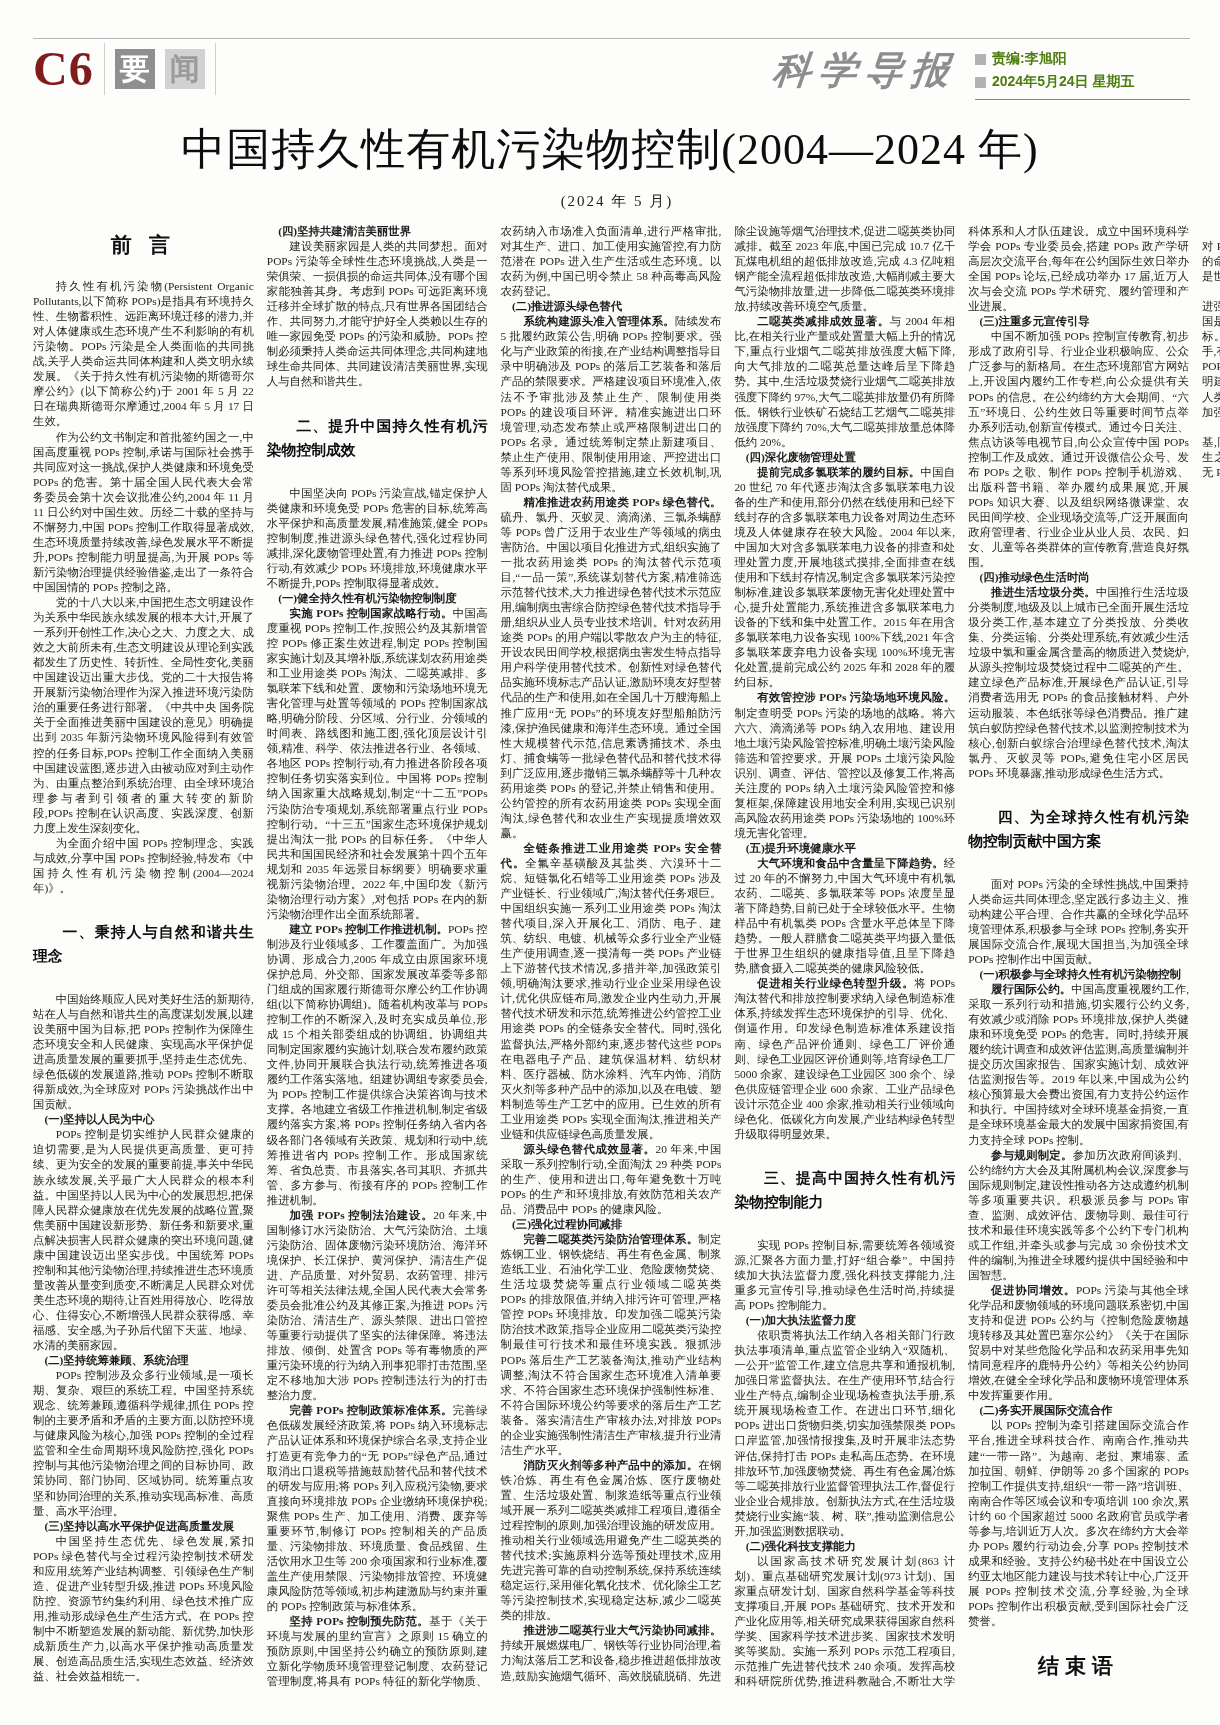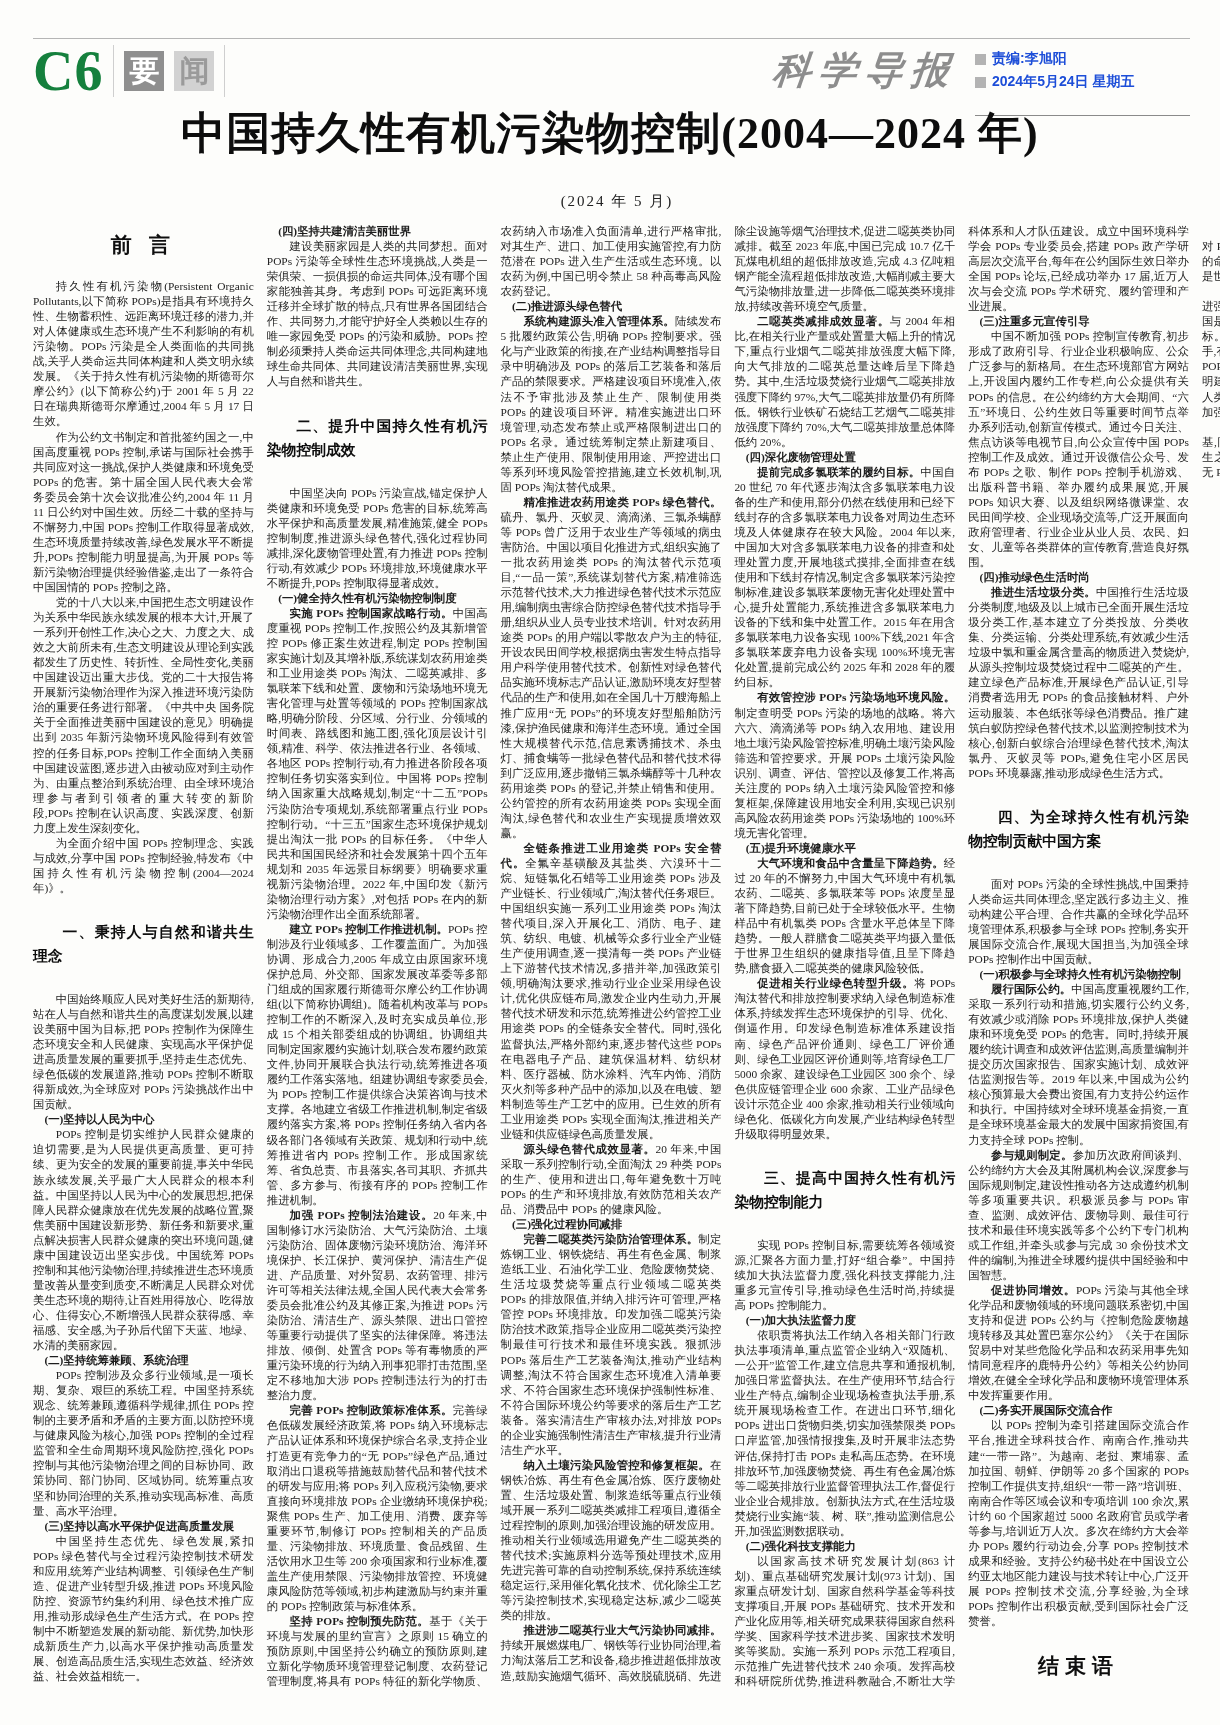--- a/index.html
+++ b/index.html
@@ -1,36 +1,36 @@
 <!DOCTYPE html>
 <html><head>
 <meta charset="utf-8">
 <style>
   html,body{margin:0;padding:0;background:#e8e8e6;}
   .page{position:relative;width:1220px;height:1725px;margin:0 auto;background:#fdfdfb;
         font-family:"Liberation Serif","DejaVu Serif",serif;color:#1c1c1c;overflow:hidden;}
   
   .header{position:absolute;left:33px;right:30px;top:38px;height:60px;border-top:1px solid #b5b5b5;}
   .header-left{position:absolute;left:0;top:4px;display:flex;align-items:center;gap:10px;}
-  .edition{font-size:56px;font-weight:bold;letter-spacing:1px;color:#15803d;line-height:1;}
+  .edition{font-size:48px;font-weight:bold;letter-spacing:1px;color:#7f1d1d;line-height:1;}
   .vrule{display:inline-block;width:1px;height:52px;background:#cfcfcf;}
   .badge{display:inline-flex;align-items:center;justify-content:center;width:40px;height:40px;
          font-size:30px;font-weight:bold;font-family:"Liberation Sans",sans-serif;}
   .badge-dark{background:#8f8f8f;color:#ffffff;}
   .badge-light{background:#d2d2d2;color:#9a9a9a;}
   .header-right{position:absolute;right:0;top:2px;display:flex;align-items:flex-start;gap:18px;}
   .masthead{font-size:38px;color:#8d8d8d;font-weight:bold;font-style:italic;letter-spacing:8px;
             transform:skewX(-6deg);line-height:58px;}
-  .edit-block{font-family:"Liberation Sans",sans-serif;font-size:14px;font-weight:bold;color:#1d4ed8;
-              padding-top:4px;border-bottom:1px solid #8a8a8a;padding-bottom:24px;min-width:215px;}
+  .edit-block{font-family:"Liberation Sans",sans-serif;font-size:14px;font-weight:bold;color:#4d7c0f;
+              padding-top:4px;border-bottom:1px solid #8a8a8a;padding-bottom:8px;min-width:215px;}
   .edit-block .row{display:flex;align-items:center;gap:6px;margin-top:5px;}
   .sq{display:inline-block;width:11px;height:11px;background:#b3b3b3;}
   
-  .headline{margin:0;position:absolute;left:0;right:0;top:106px;text-align:center;
-            font-size:44px;font-weight:bold;color:#0d0d0d;letter-spacing:1px;line-height:1.25;}
+  .headline{margin:16px;position:absolute;left:0;right:0;top:106px;text-align:center;
+            font-size:44px;font-weight:normal;color:#0d0d0d;letter-spacing:1px;line-height:1.25;}
   .subtitle{position:absolute;left:0;right:0;top:192px;text-align:center;font-size:15px;color:#222;letter-spacing:2px;padding-left:14px;}
   
   .article{position:absolute;left:33px;top:224px;width:1156px;height:1472px;
            column-count:5;column-gap:13px;column-fill:auto;
            font-size:11.4px;line-height:15.05px;text-align:justify;color:#1d1d1d;}
   .para{margin:0;text-indent:2em;}
   .lead{font-weight:bold;}
   .subhead{font-weight:bold;text-indent:1em;}
   .section-head{font-weight:bold;font-size:14.8px;line-height:24px;text-indent:2em;
                 margin:24px 0 24px 0;color:#0e0e0e;}
@@ -93,21 +93,21 @@
       <p class="para"><span class="lead">加强 POPs 控制法治建设。</span>20 年来,中国制修订水污染防治、大气污染防治、土壤污染防治、固体废物污染环境防治、海洋环境保护、长江保护、黄河保护、清洁生产促进、产品质量、对外贸易、农药管理、排污许可等相关法律法规,全国人民代表大会常务委员会批准公约及其修正案,为推进 POPs 污染防治、清洁生产、源头禁限、进出口管控等重要行动提供了坚实的法律保障。将违法排放、倾倒、处置含 POPs 等有毒物质的严重污染环境的行为纳入刑事犯罪打击范围,坚定不移地加大涉 POPs 控制违法行为的打击整治力度。</p>
       <p class="para"><span class="lead">完善 POPs 控制政策标准体系。</span>完善绿色低碳发展经济政策,将 POPs 纳入环境标志产品认证体系和环境保护综合名录,支持企业打造更有竞争力的“无 POPs”绿色产品,通过取消出口退税等措施鼓励替代品和替代技术的研发与应用;将 POPs 列入应税污染物,要求直接向环境排放 POPs 企业缴纳环境保护税;聚焦 POPs 生产、加工使用、消费、废弃等重要环节,制修订 POPs 控制相关的产品质量、污染物排放、环境质量、食品残留、生活饮用水卫生等 200 余项国家和行业标准,覆盖生产使用禁限、污染物排放管控、环境健康风险防范等领域,初步构建激励与约束并重的 POPs 控制政策与标准体系。</p>
       <p class="para"><span class="lead">坚持 POPs 控制预先防范。</span>基于《关于环境与发展的里约宣言》之原则 15 确立的预防原则,中国坚持公约确立的预防原则,建立新化学物质环境管理登记制度、农药登记管理制度,将具有 POPs 特征的新化学物质、农药纳入市场准入负面清单,进行严格审批,对其生产、进口、加工使用实施管控,有力防范潜在 POPs 进入生产生活或生态环境。以农药为例,中国已明令禁止 58 种高毒高风险农药登记。</p>
       <div class="subhead">(二)推进源头绿色替代</div>
       <p class="para"><span class="lead">系统构建源头准入管理体系。</span>陆续发布 5 批履约政策公告,明确 POPs 控制要求。强化与产业政策的衔接,在产业结构调整指导目录中明确涉及 POPs 的落后工艺装备和落后产品的禁限要求。严格建设项目环境准入,依法不予审批涉及禁止生产、限制使用类 POPs 的建设项目环评。精准实施进出口环境管理,动态发布禁止或严格限制进出口的 POPs 名录。通过统筹制定禁止新建项目、禁止生产使用、限制使用用途、严控进出口等系列环境风险管控措施,建立长效机制,巩固 POPs 淘汰替代成果。</p>
       <p class="para"><span class="lead">精准推进农药用途类 POPs 绿色替代。</span>硫丹、氯丹、灭蚁灵、滴滴涕、三氯杀螨醇等 POPs 曾广泛用于农业生产等领域的病虫害防治。中国以项目化推进方式,组织实施了一批农药用途类 POPs 的淘汰替代示范项目,“一品一策”,系统谋划替代方案,精准筛选示范替代技术,大力推进绿色替代技术示范应用,编制病虫害综合防控绿色替代技术指导手册,组织从业人员专业技术培训。针对农药用途类 POPs 的用户端以零散农户为主的特征,开设农民田间学校,根据病虫害发生特点指导用户科学使用替代技术。创新性对绿色替代品实施环境标志产品认证,激励环境友好型替代品的生产和使用,如在全国几十万艘海船上推广应用“无 POPs”的环境友好型船舶防污漆,保护渔民健康和海洋生态环境。通过全国性大规模替代示范,信息素诱捕技术、杀虫灯、捕食螨等一批绿色替代品和替代技术得到广泛应用,逐步撤销三氯杀螨醇等十几种农药用途类 POPs 的登记,并禁止销售和使用。公约管控的所有农药用途类 POPs 实现全面淘汰,绿色替代和农业生产实现提质增效双赢。</p>
       <p class="para"><span class="lead">全链条推进工业用途类 POPs 安全替代。</span>全氟辛基磺酸及其盐类、六溴环十二烷、短链氯化石蜡等工业用途类 POPs 涉及产业链长、行业领域广,淘汰替代任务艰巨。中国组织实施一系列工业用途类 POPs 淘汰替代项目,深入开展化工、消防、电子、建筑、纺织、电镀、机械等众多行业全产业链生产使用调查,逐一摸清每一类 POPs 产业链上下游替代技术情况,多措并举,加强政策引领,明确淘汰要求,推动行业企业采用绿色设计,优化供应链布局,激发企业内生动力,开展替代技术研发和示范,统筹推进公约管控工业用途类 POPs 的全链条安全替代。同时,强化监督执法,严格外部约束,逐步替代这些 POPs 在电器电子产品、建筑保温材料、纺织材料、医疗器械、防水涂料、汽车内饰、消防灭火剂等多种产品中的添加,以及在电镀、塑料制造等生产工艺中的应用。已生效的所有工业用途类 POPs 实现全面淘汰,推进相关产业链和供应链绿色高质量发展。</p>
       <p class="para"><span class="lead">源头绿色替代成效显著。</span>20 年来,中国采取一系列控制行动,全面淘汰 29 种类 POPs 的生产、使用和进出口,每年避免数十万吨 POPs 的生产和环境排放,有效防范相关农产品、消费品中 POPs 的健康风险。</p>
       <div class="subhead">(三)强化过程协同减排</div>
       <p class="para"><span class="lead">完善二噁英类污染防治管理体系。</span>制定炼钢工业、钢铁烧结、再生有色金属、制浆造纸工业、石油化学工业、危险废物焚烧、生活垃圾焚烧等重点行业领域二噁英类 POPs 的排放限值,并纳入排污许可管理,严格管控 POPs 环境排放。印发加强二噁英污染防治技术政策,指导企业应用二噁英类污染控制最佳可行技术和最佳环境实践。狠抓涉 POPs 落后生产工艺装备淘汰,推动产业结构调整,淘汰不符合国家生态环境准入清单要求、不符合国家生态环境保护强制性标准、不符合国际环境公约等要求的落后生产工艺装备。落实清洁生产审核办法,对排放 POPs 的企业实施强制性清洁生产审核,提升行业清洁生产水平。</p>
-      <p class="para"><span class="lead">纳入土壤污染风险管控和修复框架。</span>在钢铁冶炼、再生有色金属冶炼、医疗废物处置、生活垃圾处置、制浆造纸等重点行业领域开展一系列二噁英类减排工程项目,遵循全过程控制的原则,加强治理设施的研发应用。推动相关行业领域选用避免产生二噁英类的替代技术;实施原料分选等预处理技术,应用先进完善可靠的自动控制系统,保持系统连续稳定运行,采用催化氧化技术、优化除尘工艺等污染控制技术,实现稳定达标,减少二噁英类的排放。</p>
+      <p class="para"><span class="lead">消防灭火剂等多种产品中的添加。</span>在钢铁冶炼、再生有色金属冶炼、医疗废物处置、生活垃圾处置、制浆造纸等重点行业领域开展一系列二噁英类减排工程项目,遵循全过程控制的原则,加强治理设施的研发应用。推动相关行业领域选用避免产生二噁英类的替代技术;实施原料分选等预处理技术,应用先进完善可靠的自动控制系统,保持系统连续稳定运行,采用催化氧化技术、优化除尘工艺等污染控制技术,实现稳定达标,减少二噁英类的排放。</p>
       <p class="para"><span class="lead">推进涉二噁英行业大气污染协同减排。</span>持续开展燃煤电厂、钢铁等行业协同治理,着力淘汰落后工艺和设备,稳步推进超低排放改造,鼓励实施烟气循环、高效脱硫脱硝、先进除尘设施等烟气治理技术,促进二噁英类协同减排。截至 2023 年底,中国已完成 10.7 亿千瓦煤电机组的超低排放改造,完成 4.3 亿吨粗钢产能全流程超低排放改造,大幅削减主要大气污染物排放量,进一步降低二噁英类环境排放,持续改善环境空气质量。</p>
       <p class="para"><span class="lead">二噁英类减排成效显著。</span>与 2004 年相比,在相关行业产量或处置量大幅上升的情况下,重点行业烟气二噁英排放强度大幅下降,向大气排放的二噁英总量达峰后呈下降趋势。其中,生活垃圾焚烧行业烟气二噁英排放强度下降约 97%,大气二噁英排放量仍有所降低。钢铁行业铁矿石烧结工艺烟气二噁英排放强度下降约 70%,大气二噁英排放量总体降低约 20%。</p>
       <div class="subhead">(四)深化废物管理处置</div>
       <p class="para"><span class="lead">提前完成多氯联苯的履约目标。</span>中国自 20 世纪 70 年代逐步淘汰含多氯联苯电力设备的生产和使用,部分仍然在线使用和已经下线封存的含多氯联苯电力设备对周边生态环境及人体健康存在较大风险。2004 年以来,中国加大对含多氯联苯电力设备的排查和处理处置力度,开展地毯式摸排,全面排查在线使用和下线封存情况,制定含多氯联苯污染控制标准,建设多氯联苯废物无害化处理处置中心,提升处置能力,系统推进含多氯联苯电力设备的下线和集中处置工作。2015 年在用含多氯联苯电力设备实现 100%下线,2021 年含多氯联苯废弃电力设备实现 100%环境无害化处置,提前完成公约 2025 年和 2028 年的履约目标。</p>
       <p class="para"><span class="lead">有效管控涉 POPs 污染场地环境风险。</span>制定查明受 POPs 污染的场地的战略。将六六六、滴滴涕等 POPs 纳入农用地、建设用地土壤污染风险管控标准,明确土壤污染风险筛选和管控要求。开展 POPs 土壤污染风险识别、调查、评估、管控以及修复工作,将高关注度的 POPs 纳入土壤污染风险管控和修复框架,保障建设用地安全利用,实现已识别高风险农药用途类 POPs 污染场地的 100%环境无害化管理。</p>
       <div class="subhead">(五)提升环境健康水平</div>
       <p class="para"><span class="lead">大气环境和食品中含量呈下降趋势。</span>经过 20 年的不懈努力,中国大气环境中有机氯农药、二噁英、多氯联苯等 POPs 浓度呈显著下降趋势,目前已处于全球较低水平。生物样品中有机氯类 POPs 含量水平总体呈下降趋势。一般人群膳食二噁英类平均摄入量低于世界卫生组织的健康指导值,且呈下降趋势,膳食摄入二噁英类的健康风险较低。</p>
       <p class="para"><span class="lead">促进相关行业绿色转型升级。</span>将 POPs 淘汰替代和排放控制要求纳入绿色制造标准体系,持续发挥生态环境保护的引导、优化、倒逼作用。印发绿色制造标准体系建设指南、绿色产品评价通则、绿色工厂评价通则、绿色工业园区评价通则等,培育绿色工厂 5000 余家、建设绿色工业园区 300 余个、绿色供应链管理企业 600 余家、工业产品绿色设计示范企业 400 余家,推动相关行业领域向绿色化、低碳化方向发展,产业结构绿色转型升级取得明显效果。</p>
       <div class="section-head">三、提高中国持久性有机污染物控制能力</div>
       <p class="para">实现 POPs 控制目标,需要统筹各领域资源,汇聚各方面力量,打好“组合拳”。中国持续加大执法监督力度,强化科技支撑能力,注重多元宣传引导,推动绿色生活时尚,持续提高 POPs 控制能力。</p>

